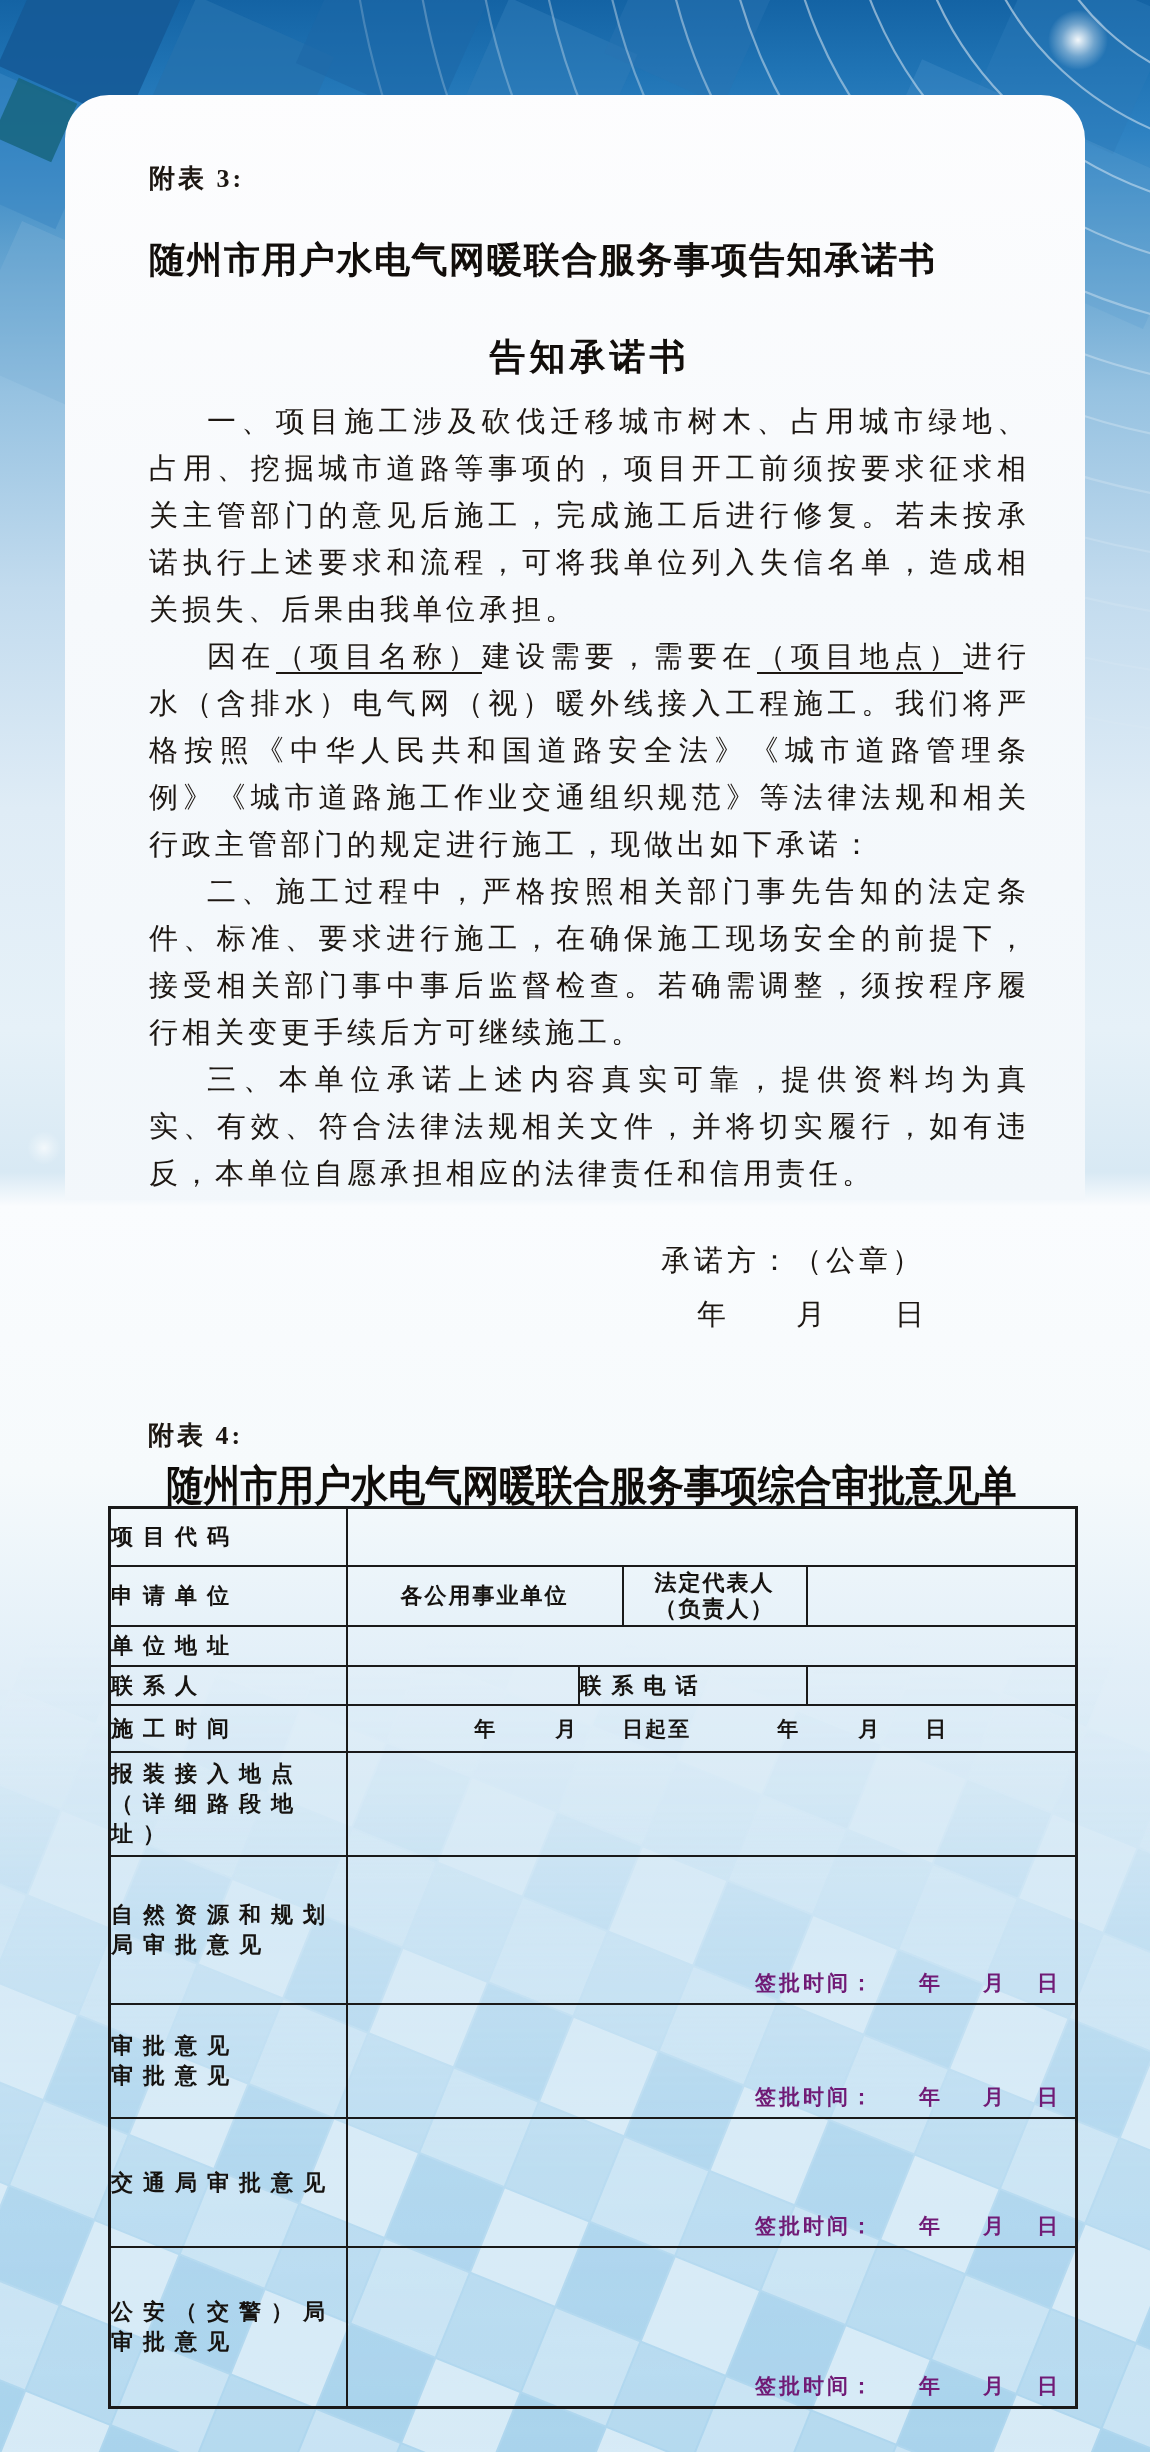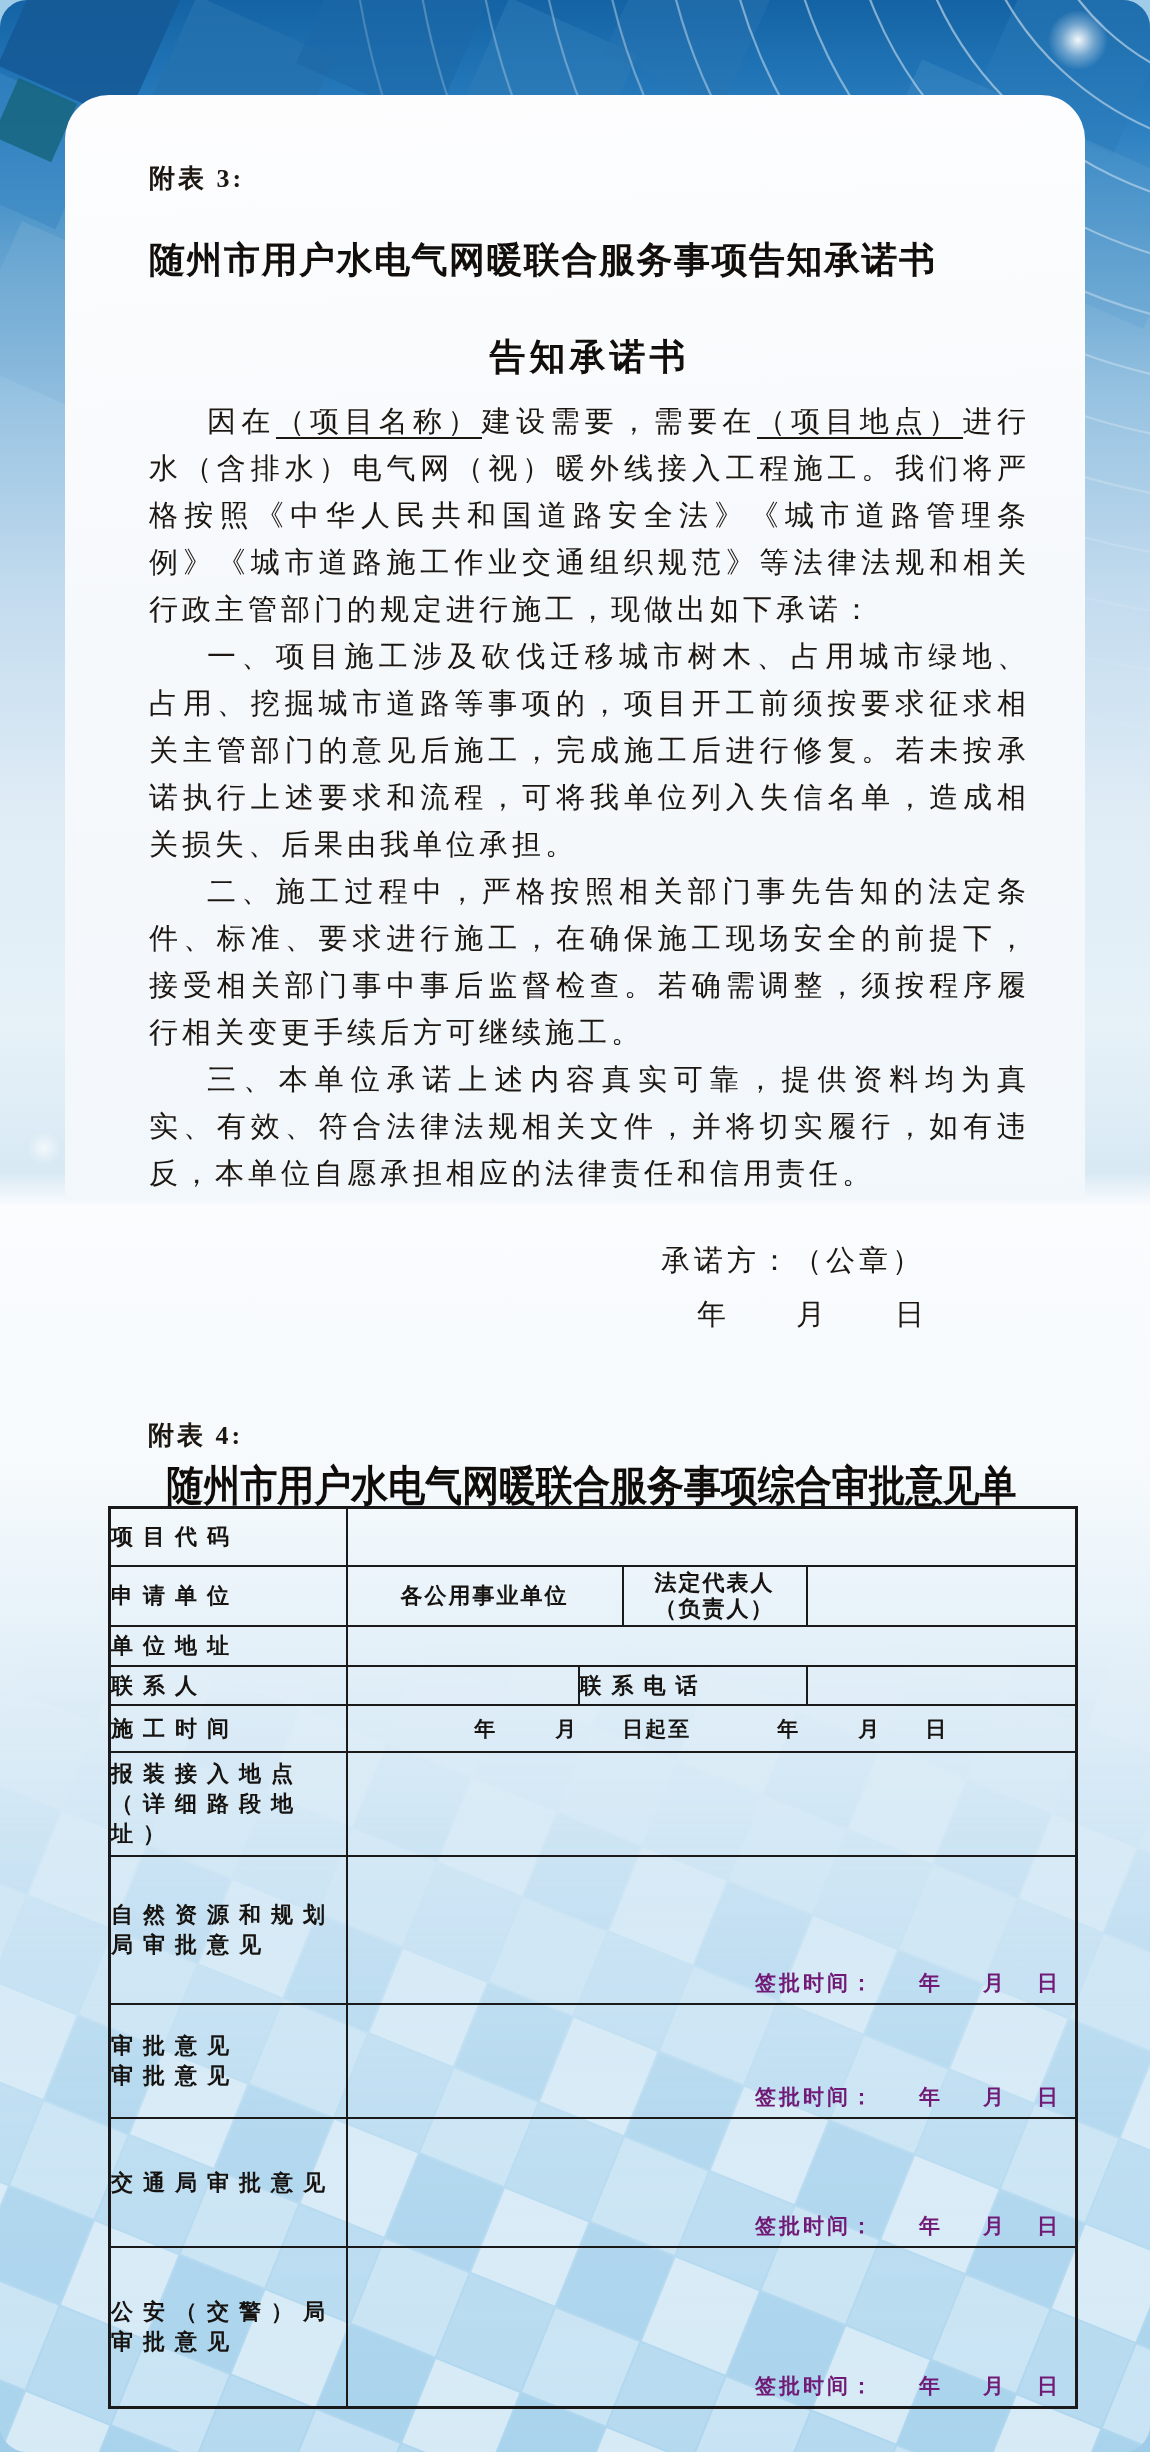--- a/index.html
+++ b/index.html
@@ -1,17 +1,17 @@
 <!DOCTYPE html>
 <html><head>
 <meta charset="utf-8">
 <style>
   html,body{margin:0;padding:0;}
   body{width:1150px;background:#9fcde9;font-family:"Liberation Serif","DejaVu Serif",serif;}
-  .page{position:relative;width:1150px;height:2452px;overflow:hidden;background:#bcd9ee;border-radius:27px;}
+  .page{position:relative;width:1150px;height:2452px;overflow:hidden;background:#bcd9ee;}
   .bg{position:absolute;inset:0;z-index:0;}
 
   
   .card{position:absolute;left:65px;top:95px;width:1020px;height:1105px;
         background:linear-gradient(178deg,#fdfdfe 0%,#f6f9fc 45%,#f2f7fb 100%);
         border-radius:44px 44px 0 0;z-index:2;
         padding:66px 55px 0 84px;box-sizing:border-box;}
   .att-label{font-size:26px;font-weight:700;color:#1d1712;letter-spacing:3px;}
   .doc-title{margin-top:40px;font-size:36px;font-weight:900;
              color:#120e0b;letter-spacing:1.5px;}
@@ -148,22 +148,22 @@
     <circle cx="117" cy="652" r="24" fill="url(#glow)" opacity="0.8"></circle>
     <circle cx="44" cy="1148" r="17" fill="url(#glow)" opacity="0.7"></circle>
   </svg>
 
   <div class="card">
     <div class="att-label">附表 3:</div>
     <div class="doc-title">随州市用户水电气网暖联合服务事项告知承诺书</div>
     <div class="doc-sub">告知承诺书</div>
 
     <div class="paras">
+      <p>一、项目施工涉及砍伐迁移城市树木、占用城市绿地、占用、挖掘城市道路等事项的，项目开工前须按要求征求相关主管部门的意见后施工，完成施工后进行修复。若未按承诺执行上述要求和流程，可将我单位列入失信名单，造成相关损失、后果由我单位承担。</p>
       <p><span>因在</span><span class="u">（项目名称）</span><span>建设需要，需要在</span><span class="u">（项目地点）</span><span>进行水（含排水）电气网（视）暖外线接入工程施工。我们将严格按照《中华人民共和国道路安全法》《城市道路管理条例》《城市道路施工作业交通组织规范》等法律法规和相关行政主管部门的规定进行施工，现做出如下承诺：</span></p>
-      <p>一、项目施工涉及砍伐迁移城市树木、占用城市绿地、占用、挖掘城市道路等事项的，项目开工前须按要求征求相关主管部门的意见后施工，完成施工后进行修复。若未按承诺执行上述要求和流程，可将我单位列入失信名单，造成相关损失、后果由我单位承担。</p>
       <p>二、施工过程中，严格按照相关部门事先告知的法定条件、标准、要求进行施工，在确保施工现场安全的前提下，接受相关部门事中事后监督检查。若确需调整，须按程序履行相关变更手续后方可继续施工。</p>
       <p>三、本单位承诺上述内容真实可靠，提供资料均为真实、有效、符合法律法规相关文件，并将切实履行，如有违反，本单位自愿承担相应的法律责任和信用责任。</p>
     </div>
 
     <div class="sign-block">
       <div>承诺方：（公章）</div>
       <div class="sign-date">
         <span>年</span>
         <span>月</span>
         <span>日</span>

